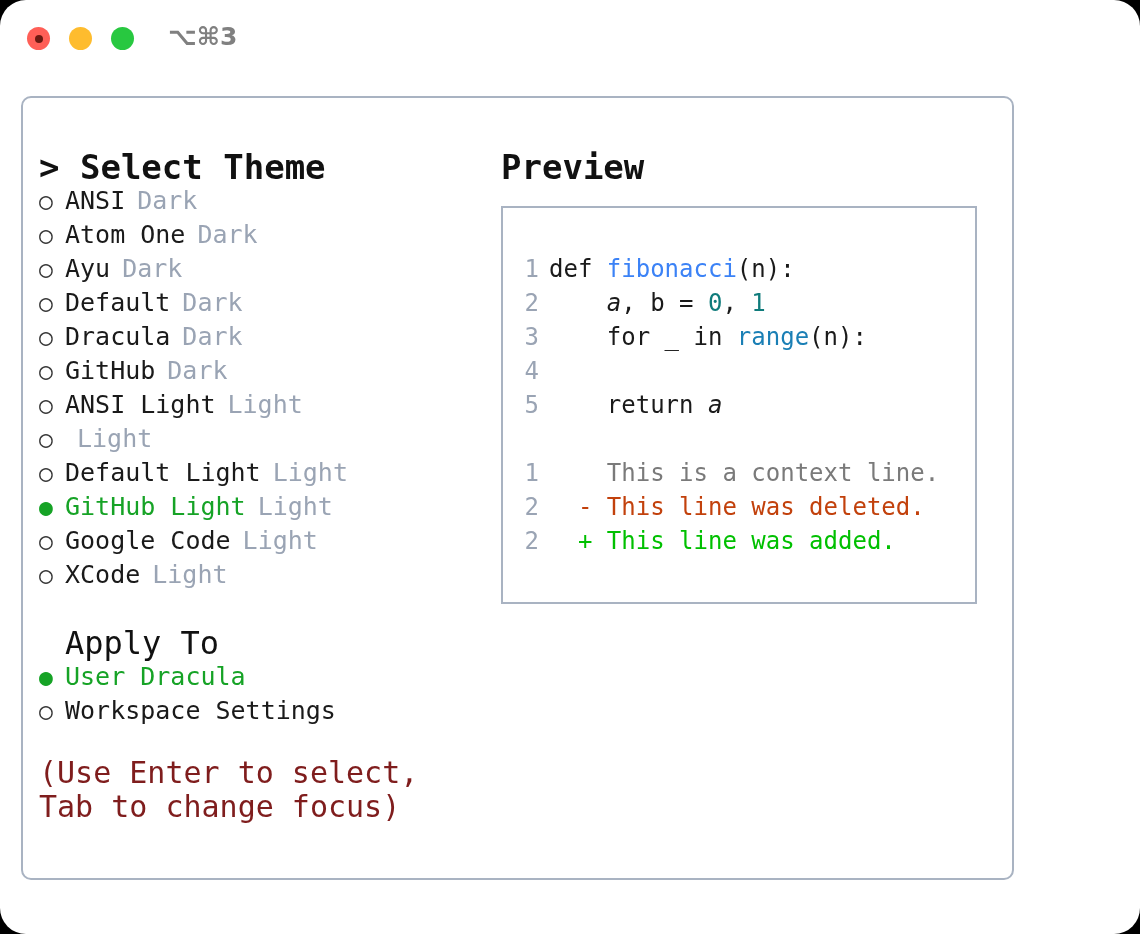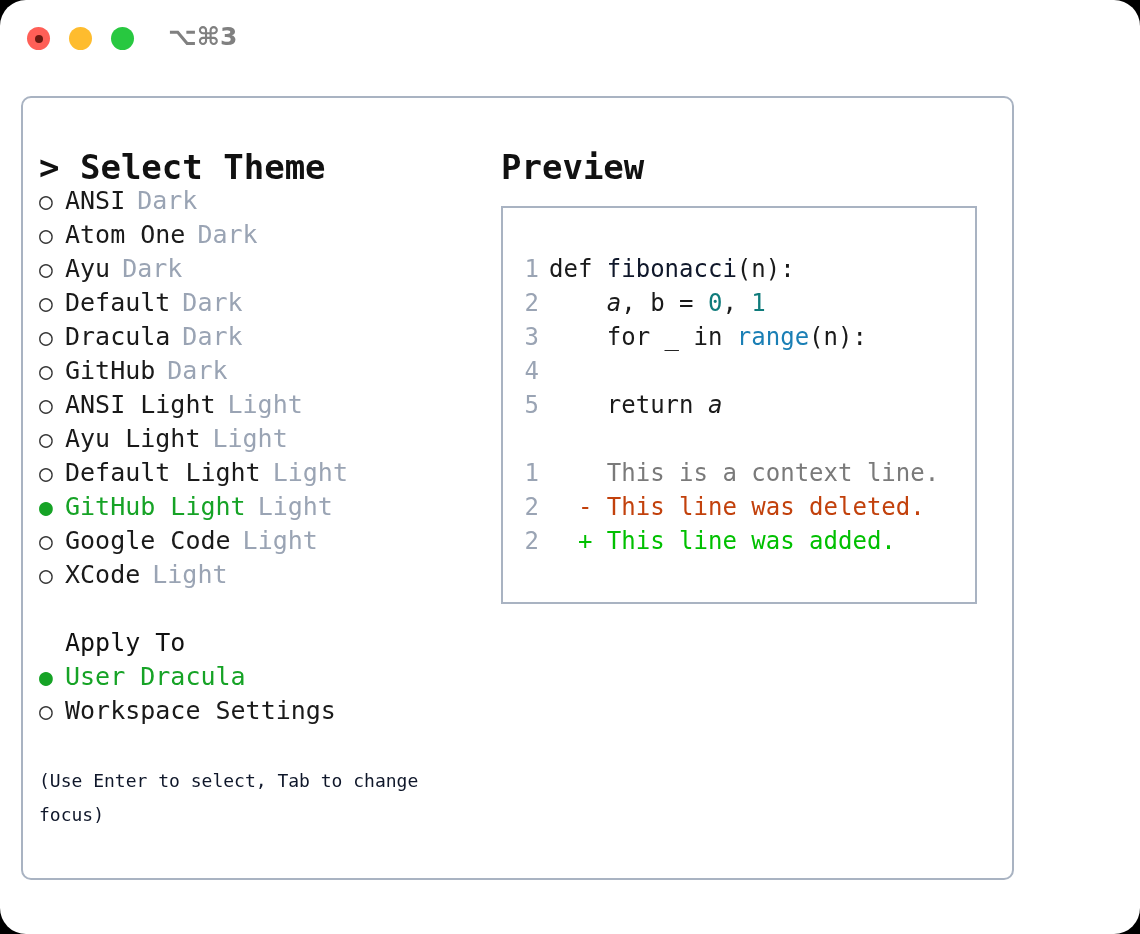--- a/index.html
+++ b/index.html
@@ -119,32 +119,32 @@
   .opt-marker.selected { color: #16a326; }
   .opt-label.selected  { color: #16a326; }
   .opt-tag {
     color: #9aa4b4;
     margin-left: 12px;
   }
 
   .spacer-row { height: 34px; }
 
   .apply-title {
-    font-size: 25px;
+    font-size: 32px;
     color: #111111;
     white-space: pre;
     line-height: 34px;
     height: 34px;
     padding-left: 26px;
   }
 
   .hint {
-    margin-top: 36px;
-    font-size: 18px;
-    color: #0f172a;
+    margin-top: 28px;
+    font-size: 30px;
+    color: #7f1d1d;
     line-height: 34px;
     width: 410px;
     white-space: pre-wrap;
   }
 
   
   .right-col {
     position: absolute;
     left: 478px;
     top: 52px;
@@ -171,21 +171,21 @@
   .ln {
     width: 46px;
     flex: 0 0 46px;
     text-align: right;
     color: #9aa4b4;
     padding-right: 10px;
     box-sizing: border-box;
   }
   .code-txt { color: #1a1a1a; margin-top: 12px; }
 
-  .tok-fn   { color: #0f172a; }
+  .tok-fn   { color: #3b82f6; }
   .tok-num  { color: #0f7b7b; }
   .tok-call { color: #1a7fb5; }
   .tok-var  { font-style: italic; }
 
   .gap-line { height: 34px; }
 
   .diff-ctx { color: #7a7a7a; }
   .diff-del { color: #c2410c; }
   .diff-add { color: #00c000; }
 </style>
@@ -209,21 +209,21 @@
       <div class="section-title">&gt; Select Theme</div>
 
       <div id="theme-list">
           <div class="opt-row"><span class="opt-marker">○</span><span class="opt-label">ANSI</span><span class="opt-tag">Dark</span></div>
           <div class="opt-row"><span class="opt-marker">○</span><span class="opt-label">Atom One</span><span class="opt-tag">Dark</span></div>
           <div class="opt-row"><span class="opt-marker">○</span><span class="opt-label">Ayu</span><span class="opt-tag">Dark</span></div>
           <div class="opt-row"><span class="opt-marker">○</span><span class="opt-label">Default</span><span class="opt-tag">Dark</span></div>
           <div class="opt-row"><span class="opt-marker">○</span><span class="opt-label">Dracula</span><span class="opt-tag">Dark</span></div>
           <div class="opt-row"><span class="opt-marker">○</span><span class="opt-label">GitHub</span><span class="opt-tag">Dark</span></div>
           <div class="opt-row"><span class="opt-marker">○</span><span class="opt-label">ANSI Light</span><span class="opt-tag">Light</span></div>
-          <div class="opt-row"><span class="opt-marker">○</span><span class="opt-label">Ayu Light</span><span class="opt-tag">Light</span></div>
+          <div class="opt-row"><span class="opt-marker">○</span><span class="opt-tag">Light</span></div>
           <div class="opt-row"><span class="opt-marker">○</span><span class="opt-label">Default Light</span><span class="opt-tag">Light</span></div>
           <div class="opt-row"><span class="opt-marker selected">●</span><span class="opt-label selected">GitHub Light</span><span class="opt-tag">Light</span></div>
           <div class="opt-row"><span class="opt-marker">○</span><span class="opt-label">Google Code</span><span class="opt-tag">Light</span></div>
           <div class="opt-row"><span class="opt-marker">○</span><span class="opt-label">XCode</span><span class="opt-tag">Light</span></div>
         </div>
 
       <div class="spacer-row"></div>
 
       <div class="apply-title">Apply To</div>
 

